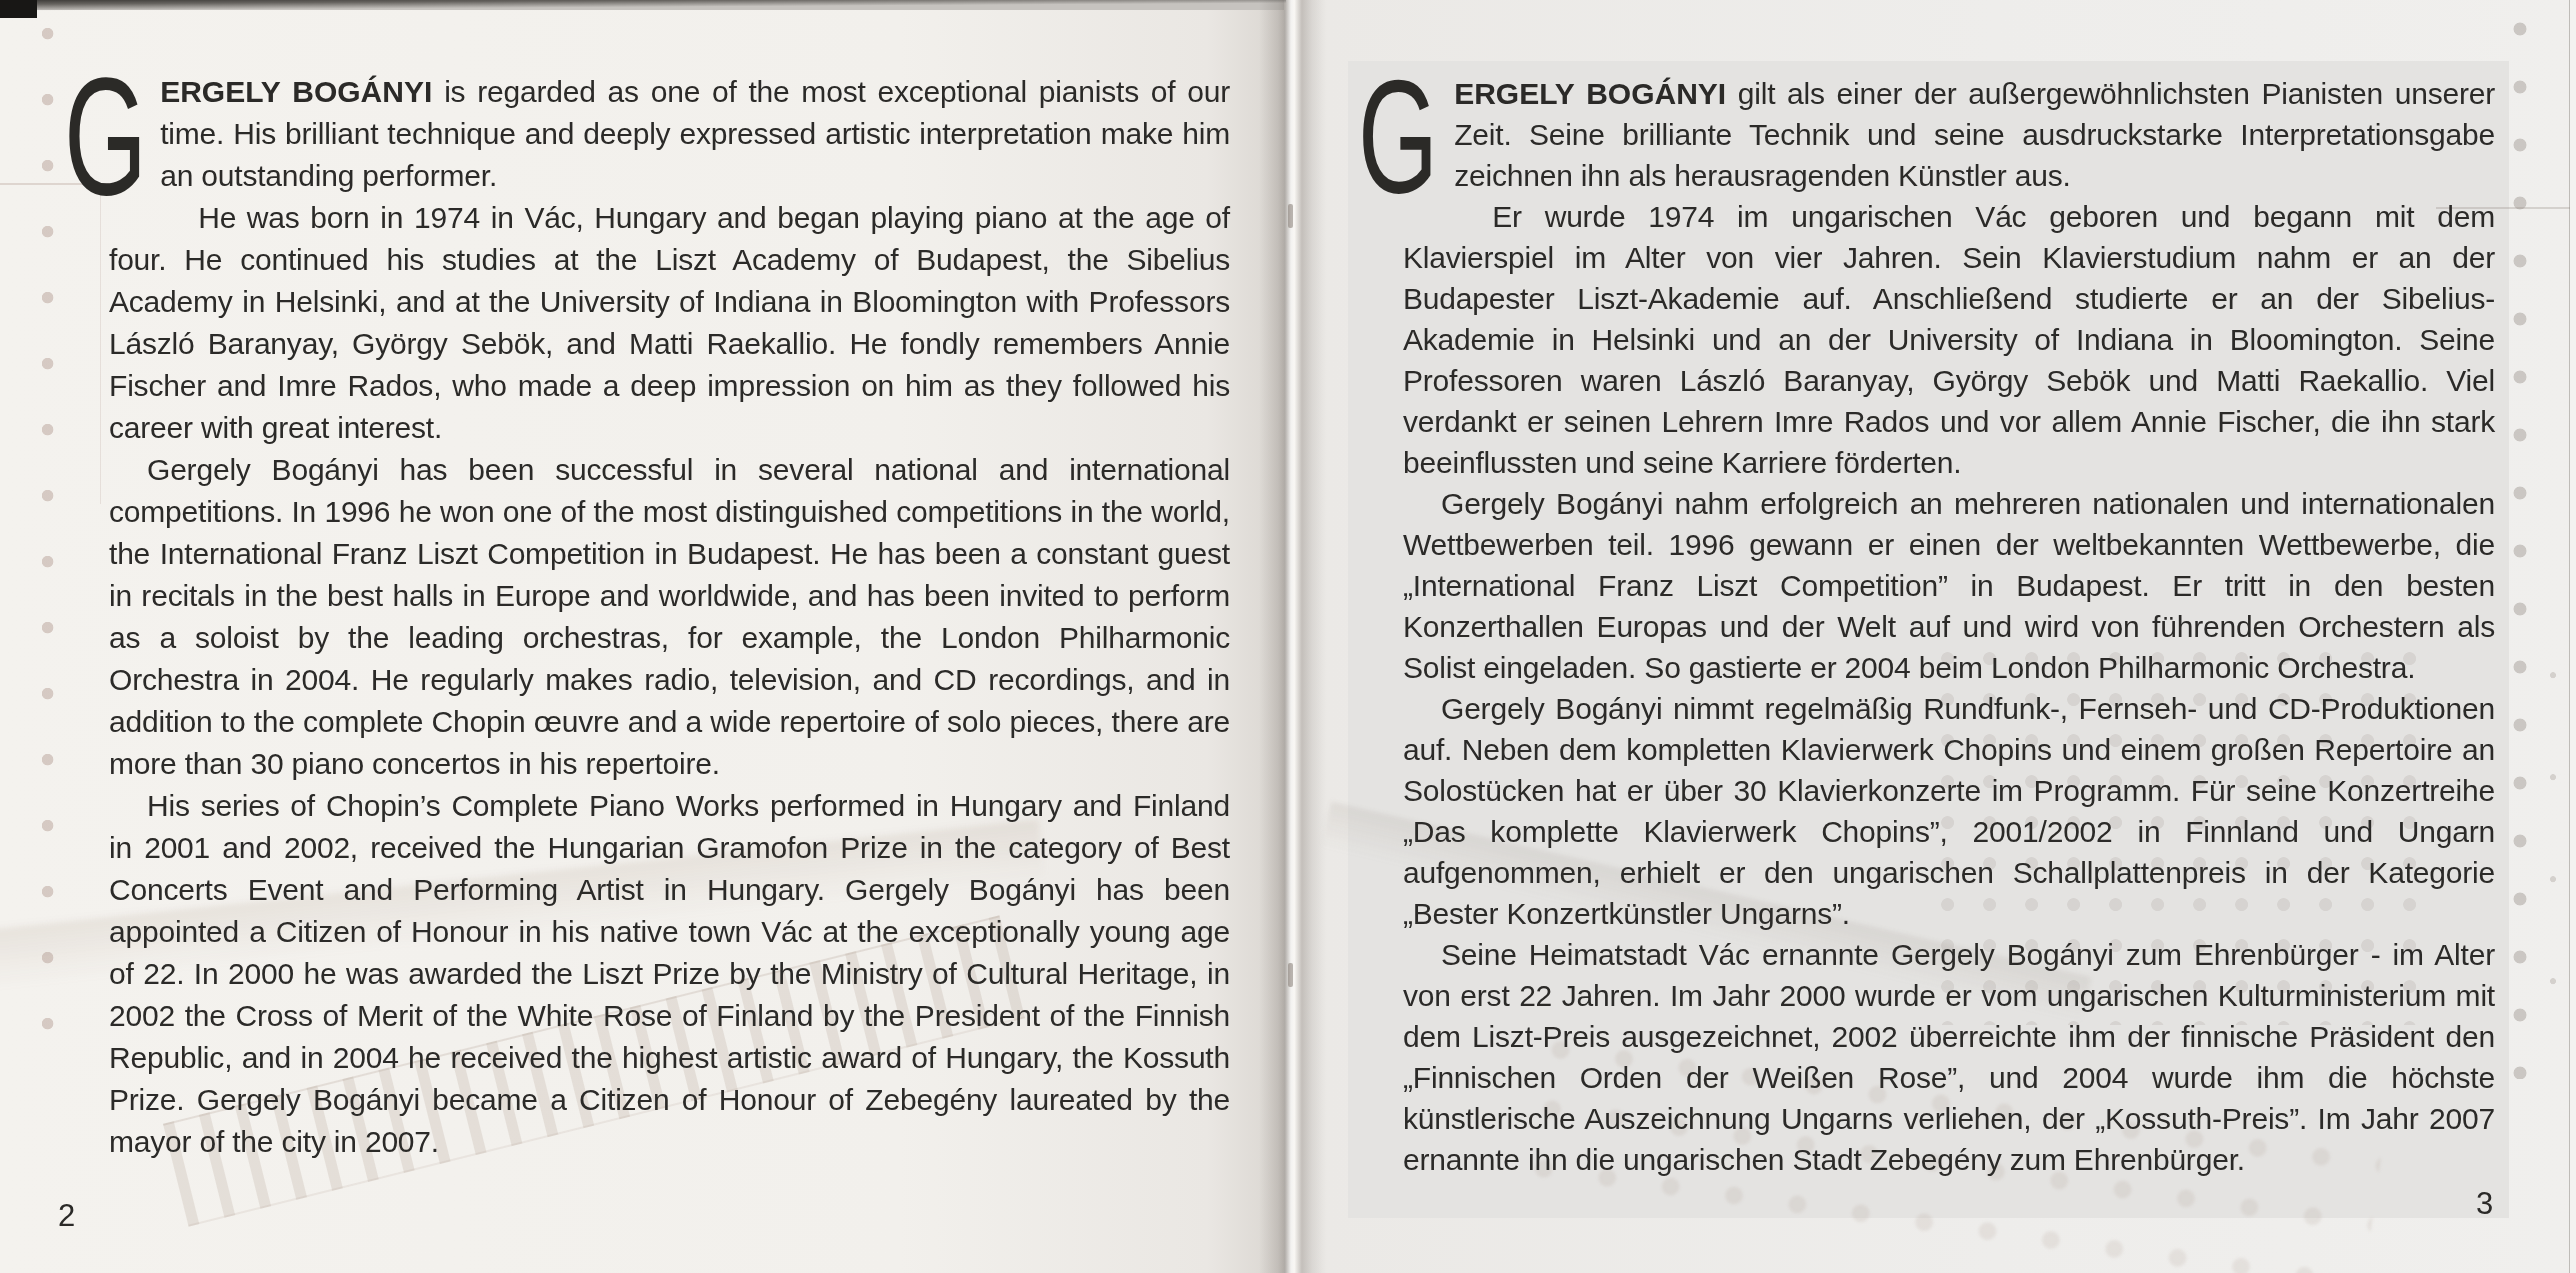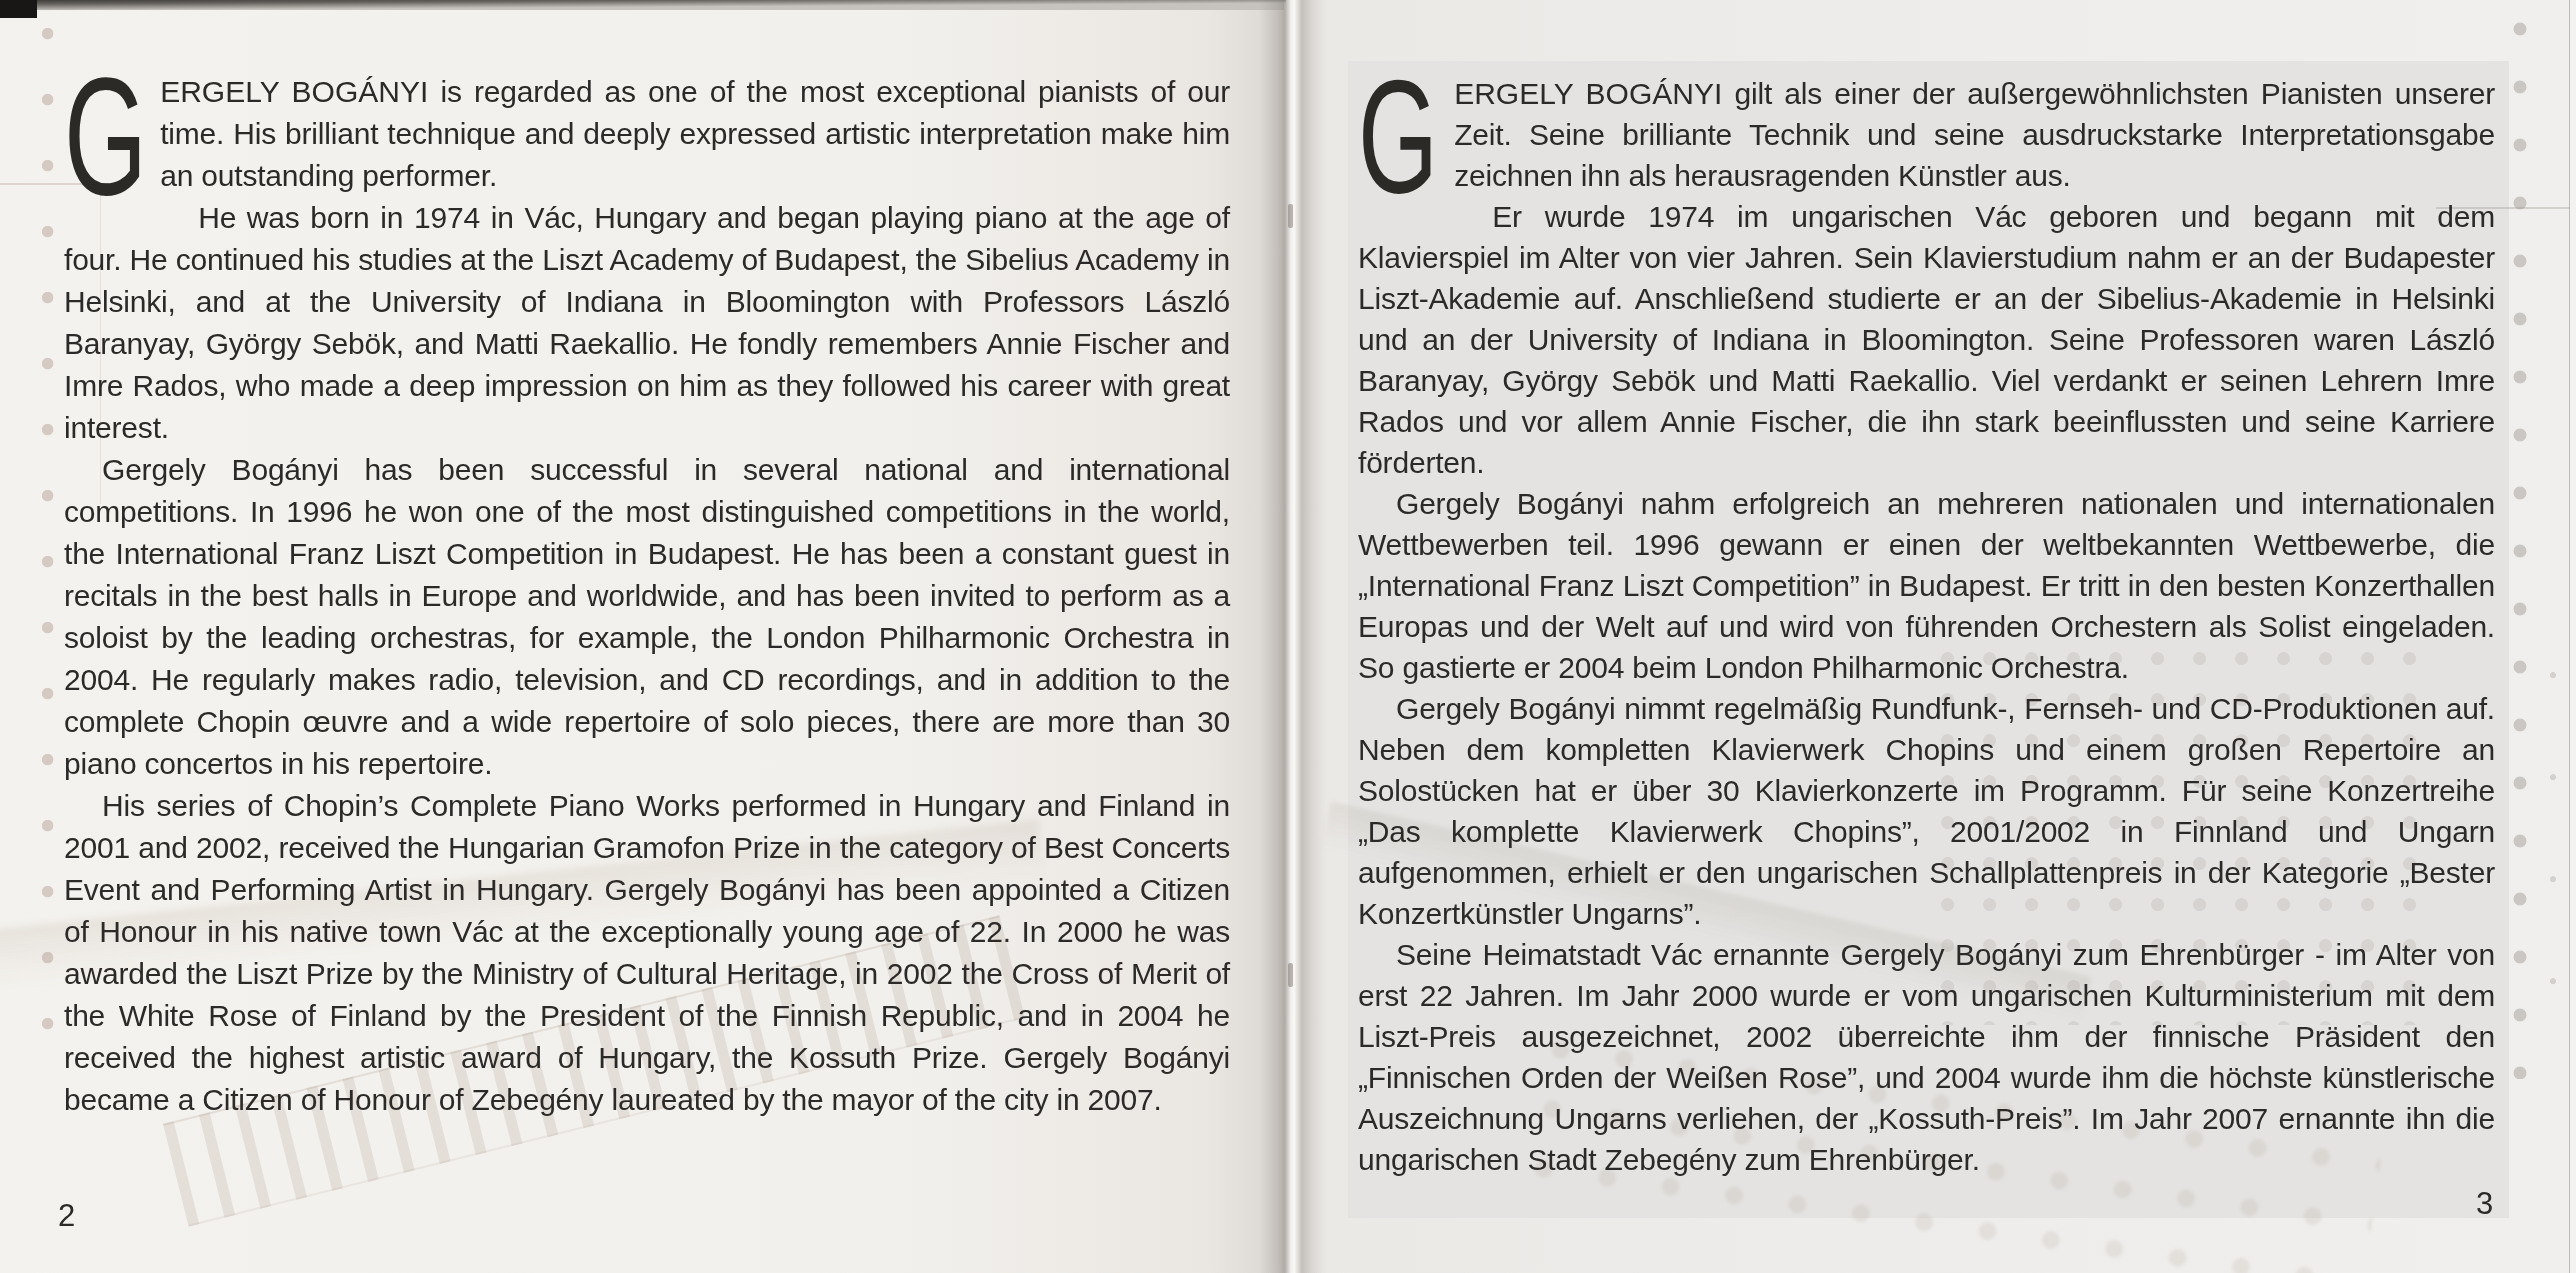--- a/index.html
+++ b/index.html
@@ -88,28 +88,28 @@
     background-size:64px 60px;filter:blur(1.4px);transform:rotate(8deg);
   }
   .ghost-streak-right{position:absolute;left:1316px;top:889px;width:780px;height:47px;
     background:linear-gradient(to bottom,rgba(150,138,126,.15),rgba(150,138,126,0));
     transform:rotate(13deg);filter:blur(2.7px);z-index:2;}
   
   .text-col{position:absolute;z-index:4;text-align:justify;letter-spacing:-0.2px;}
   .text-en{left:64px;top:71px;width:1166px;font-size:30px;line-height:42px;}
   .text-de{left:1358px;top:73px;width:1137px;font-size:30px;line-height:41px;}
   .text-col p{margin:0;}
-  .text-col p.indent{text-indent:38px;}
+  .text-col p.indent{text-indent:38px;margin-left:45px;}
   .dropcap{
     float:left;display:block;width:84px;height:125px;
     font-size:167px;line-height:125px;font-weight:400;color:#2b2a27;
     transform:scaleX(.64);transform-origin:0 0;margin:2.7px 12.2px 0 0;
   }
   .text-de .dropcap{height:121px;font-size:161px;line-height:121px;}
-  .lead{font-weight:400;letter-spacing:0;}
+  .lead{font-weight:700;letter-spacing:0;}
   .page-number{position:absolute;z-index:4;font-size:31px;color:#2b2a28;}
   .pn-left{left:58px;top:1198px;}
   .pn-right{left:2476px;top:1186px;}
 </style>
 </head>
 <body>
 
 <div>
 
   <div class="page-left"></div>

